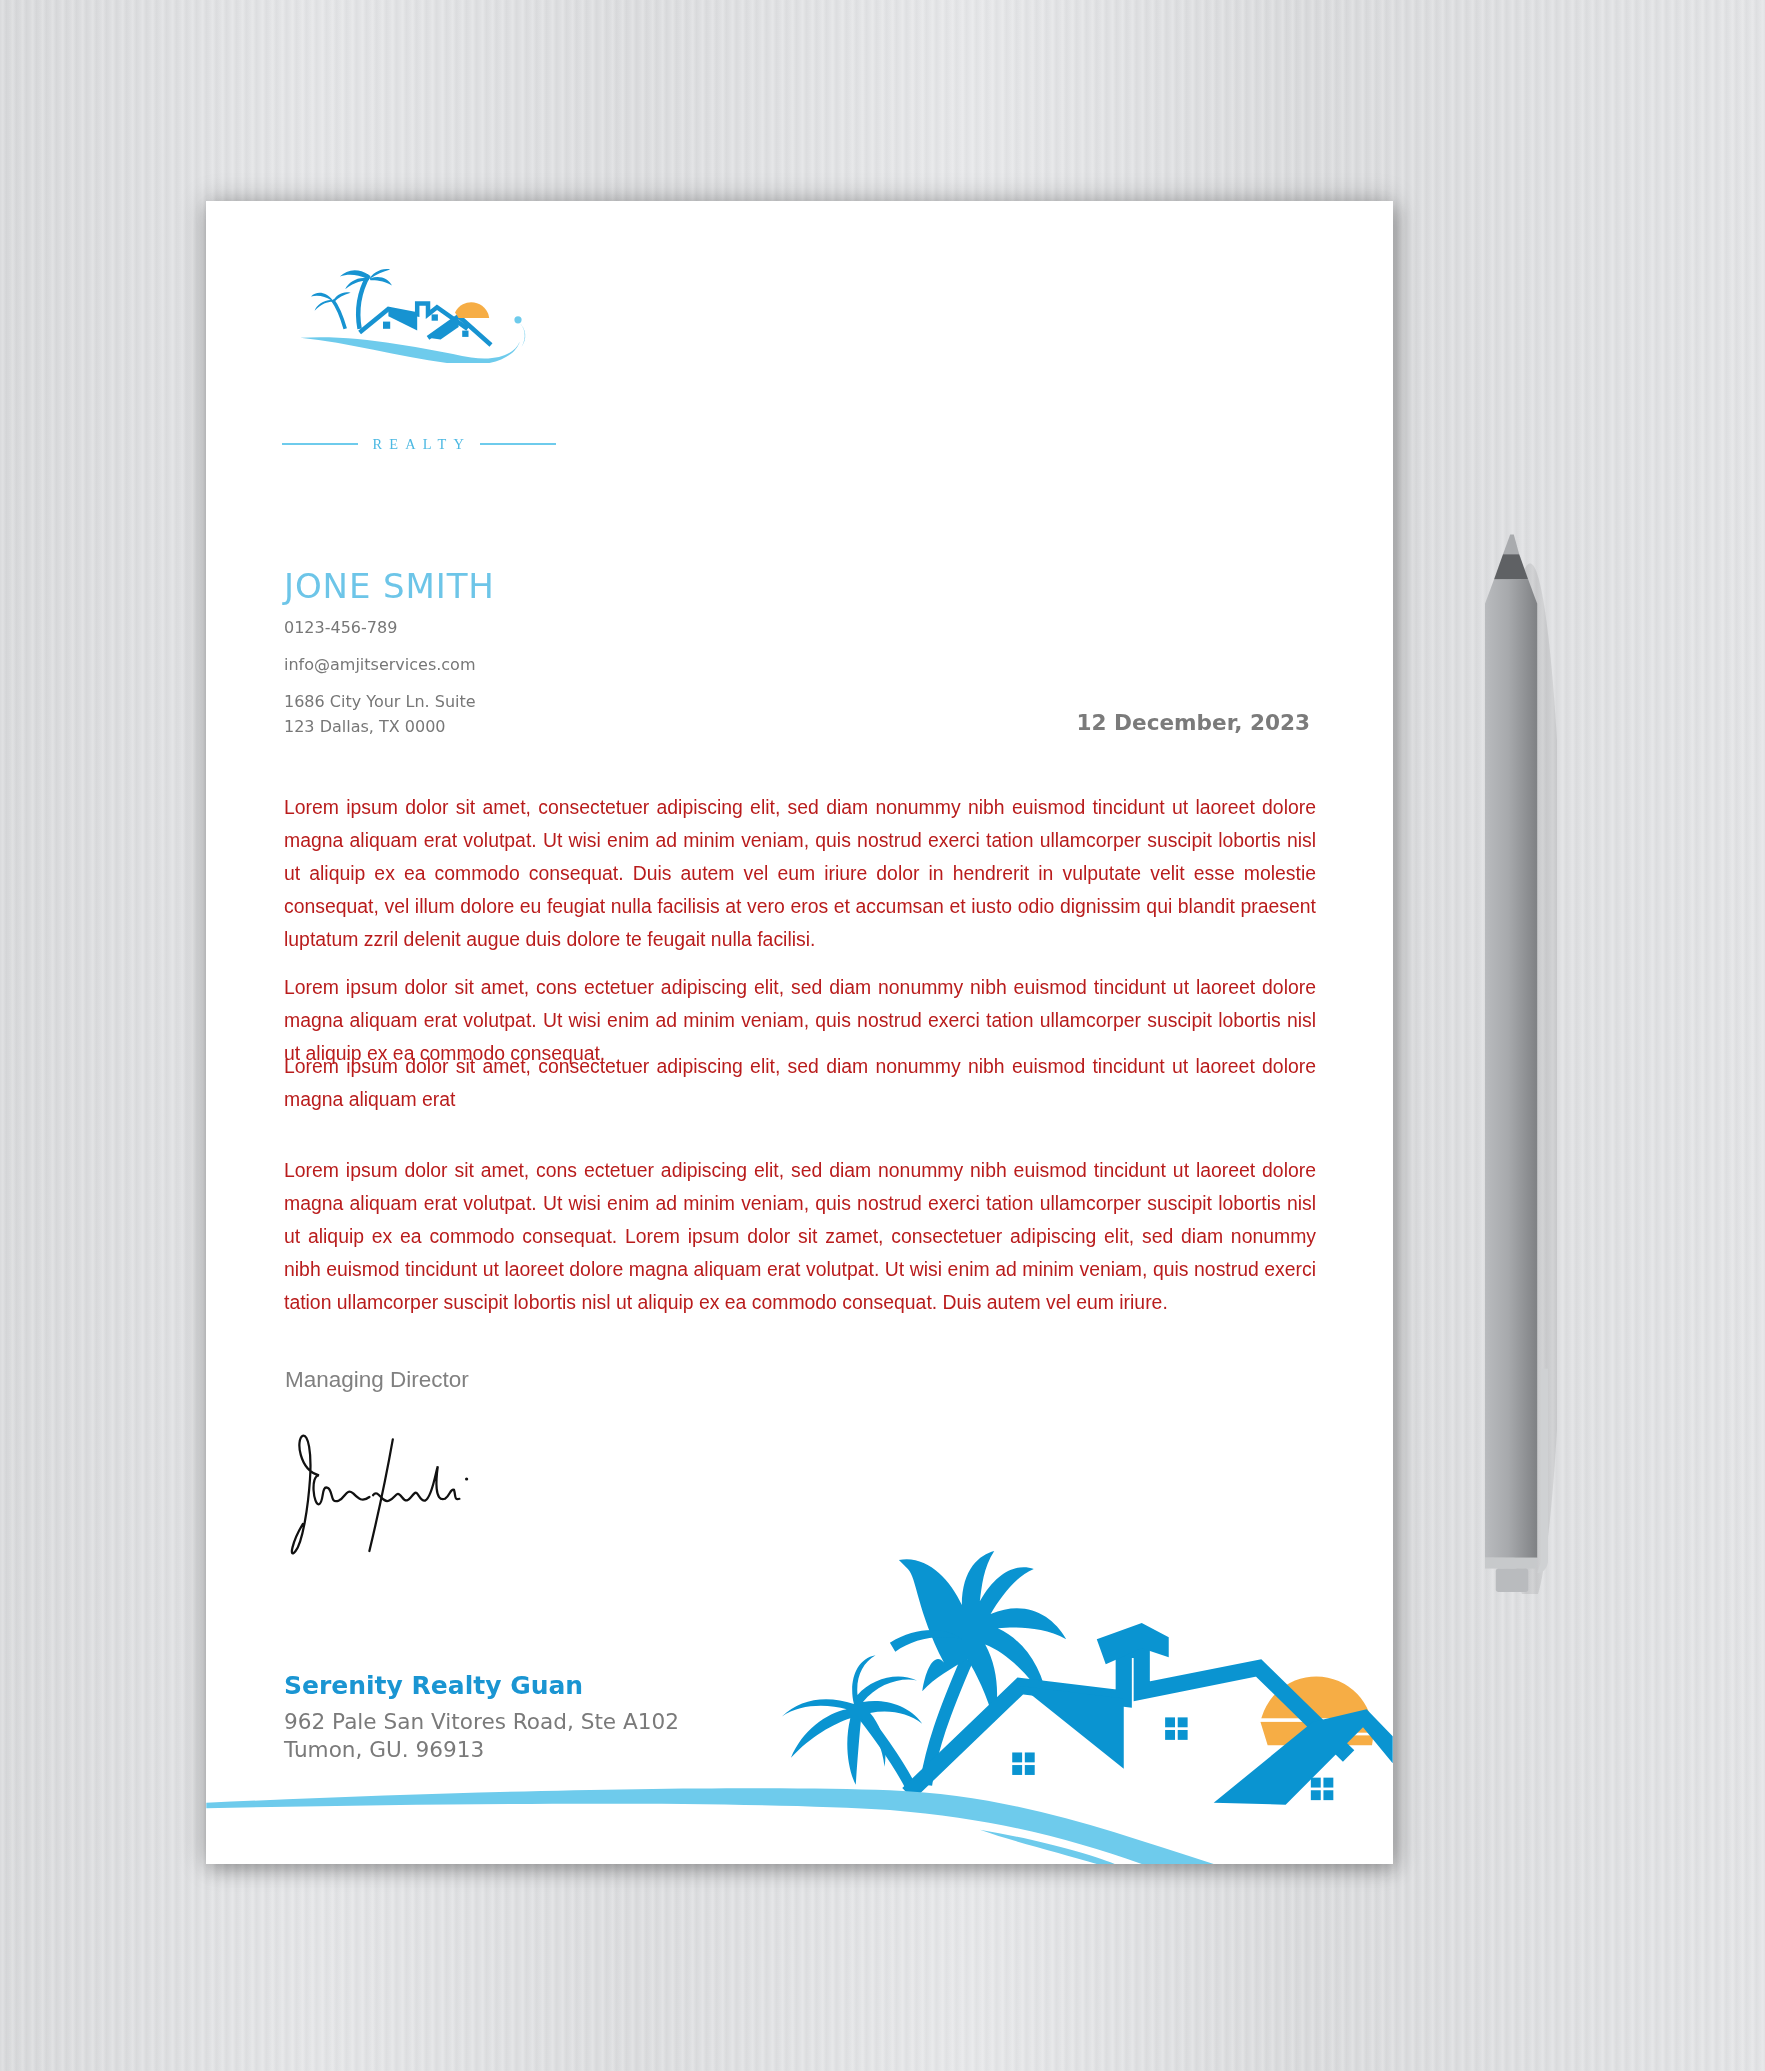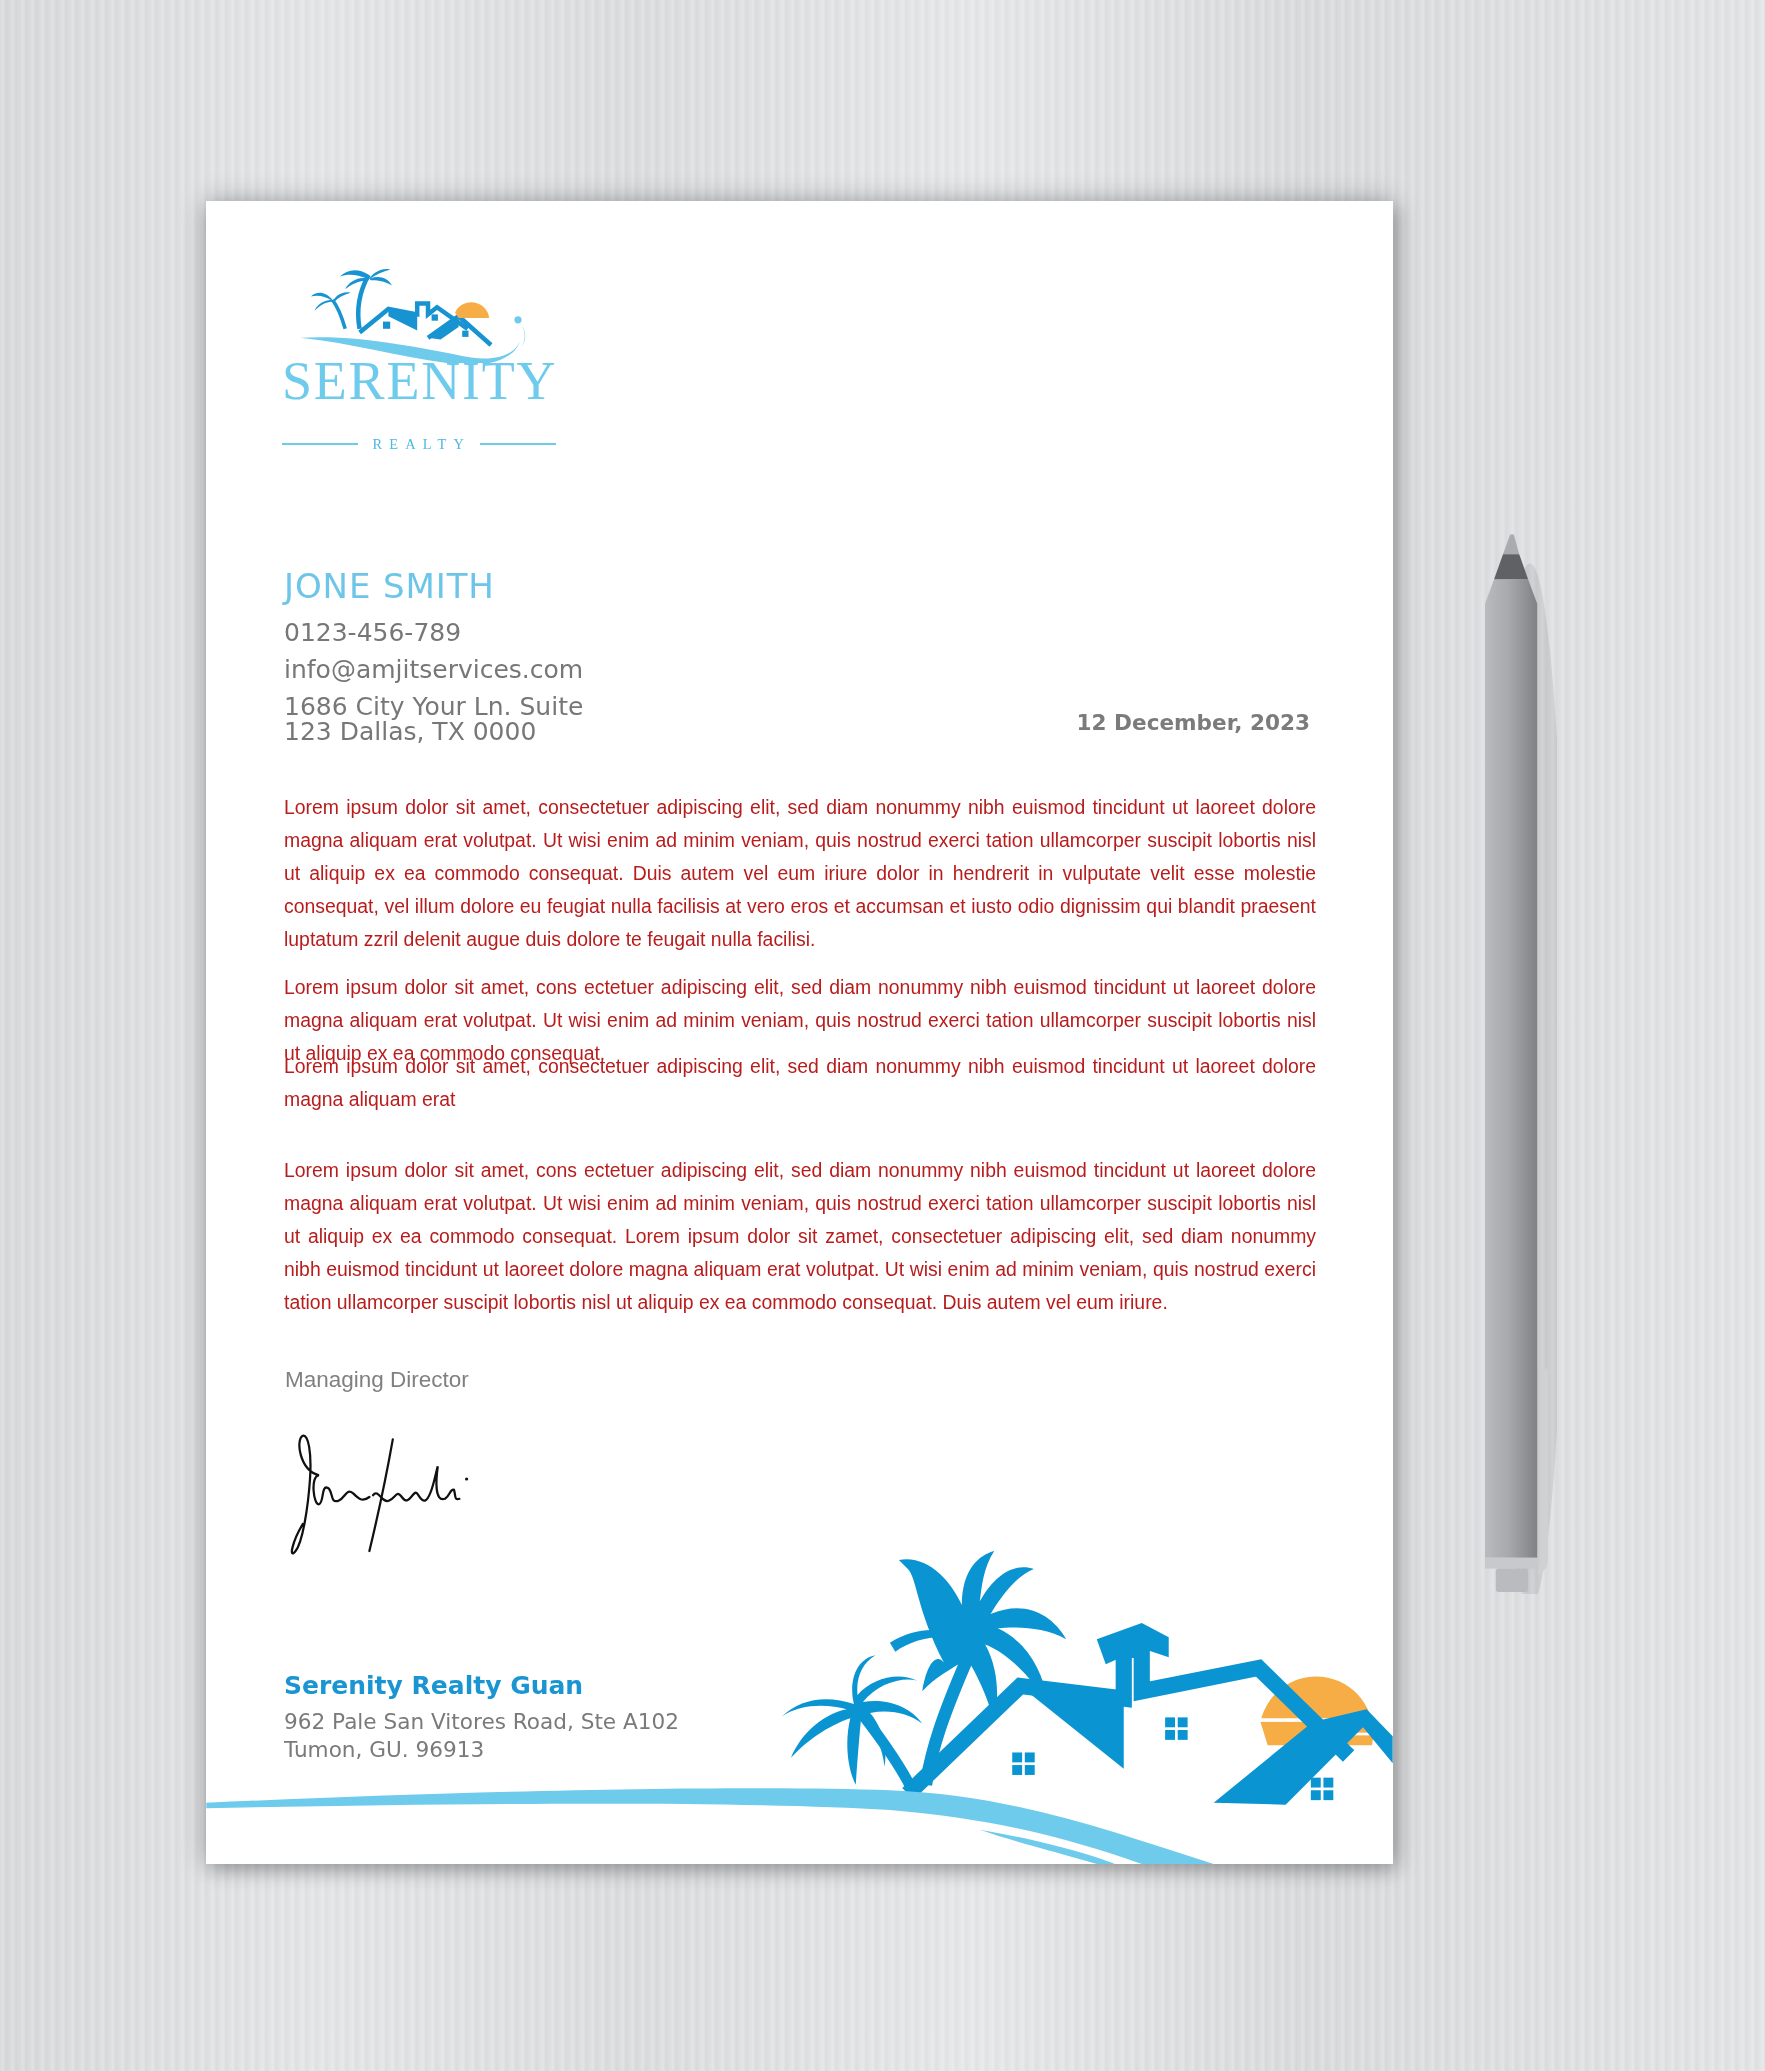--- a/index.html
+++ b/index.html
@@ -32,21 +32,21 @@
   }
   .logo-sub .rule { height:1.8px; width:81px; background:#6ecbec; }
   .logo-sub .txt {
     font-family:"Liberation Serif", serif; font-size:14.4px; letter-spacing:7.2px;
     color:#4bb8e2; padding-left:5.4px;
   }
   .name {
     left:78px; top:365px; font-size:34px; font-weight:normal; color:#6dc5e8;
     letter-spacing:0.9px; font-family:"DejaVu Sans", sans-serif;
   }
-  .contact { left:78px; font-size:25px; color:#777; font-family:"DejaVu Sans", sans-serif; }
+  .contact { left:78px; font-size:16px; color:#777; font-family:"DejaVu Sans", sans-serif; }
   .date {
     right:83px; top:509px; font-size:21.6px; font-weight:bold; color:#7b7b7b;
     font-family:"DejaVu Sans", sans-serif;
   }
   .body-text {
     left:78px; width:1032px; font-size:19.4px; line-height:33px; color:#b91c1c;
     text-align:justify; font-family:"Liberation Sans", sans-serif;
   }
   .signoff { left:79px; top:1166px; font-size:22.5px; color:#808080; font-family:"Liberation Sans", sans-serif; }
   .signature { left:77px; top:1215px; width:216px; height:144px; }
@@ -80,21 +80,20 @@
       <rect x="112" y="64" width="8" height="8" fill="#1793d1"></rect>
       <rect x="166" y="56" width="7" height="7" fill="#1793d1"></rect>
       <rect x="200" y="74" width="7" height="7" fill="#1793d1"></rect>
 
       <path d="M192 54 A20 20 0 0 1 230 60 L196 60 Z" fill="#f6ad45"></path>
 
       <path d="M20 82 C80 78 150 92 210 104 C240 108 258 100 264 86 C260 100 240 114 200 112 C140 106 80 88 20 82 Z" fill="#6ecbec"></path>
       <path d="M262 64 C270 70 272 82 266 92 C272 84 272 72 262 64 Z" fill="#6ecbec"></path>
       <circle cx="262" cy="62" r="4" fill="#6ecbec"></circle>
     </svg>
-    <div class="logo-word">SERENITY</div>
     <div class="logo-sub">
       <span class="rule"></span>
       <span class="txt">REALTY</span>
       <span class="rule"></span>
     </div>
   </div>
 
   <div class="abs name">JONE SMITH</div>
   <div class="abs contact" style="top:417px;">0123-456-789</div>
   <div class="abs contact" style="top:454px;">info@amjitservices.com</div>

